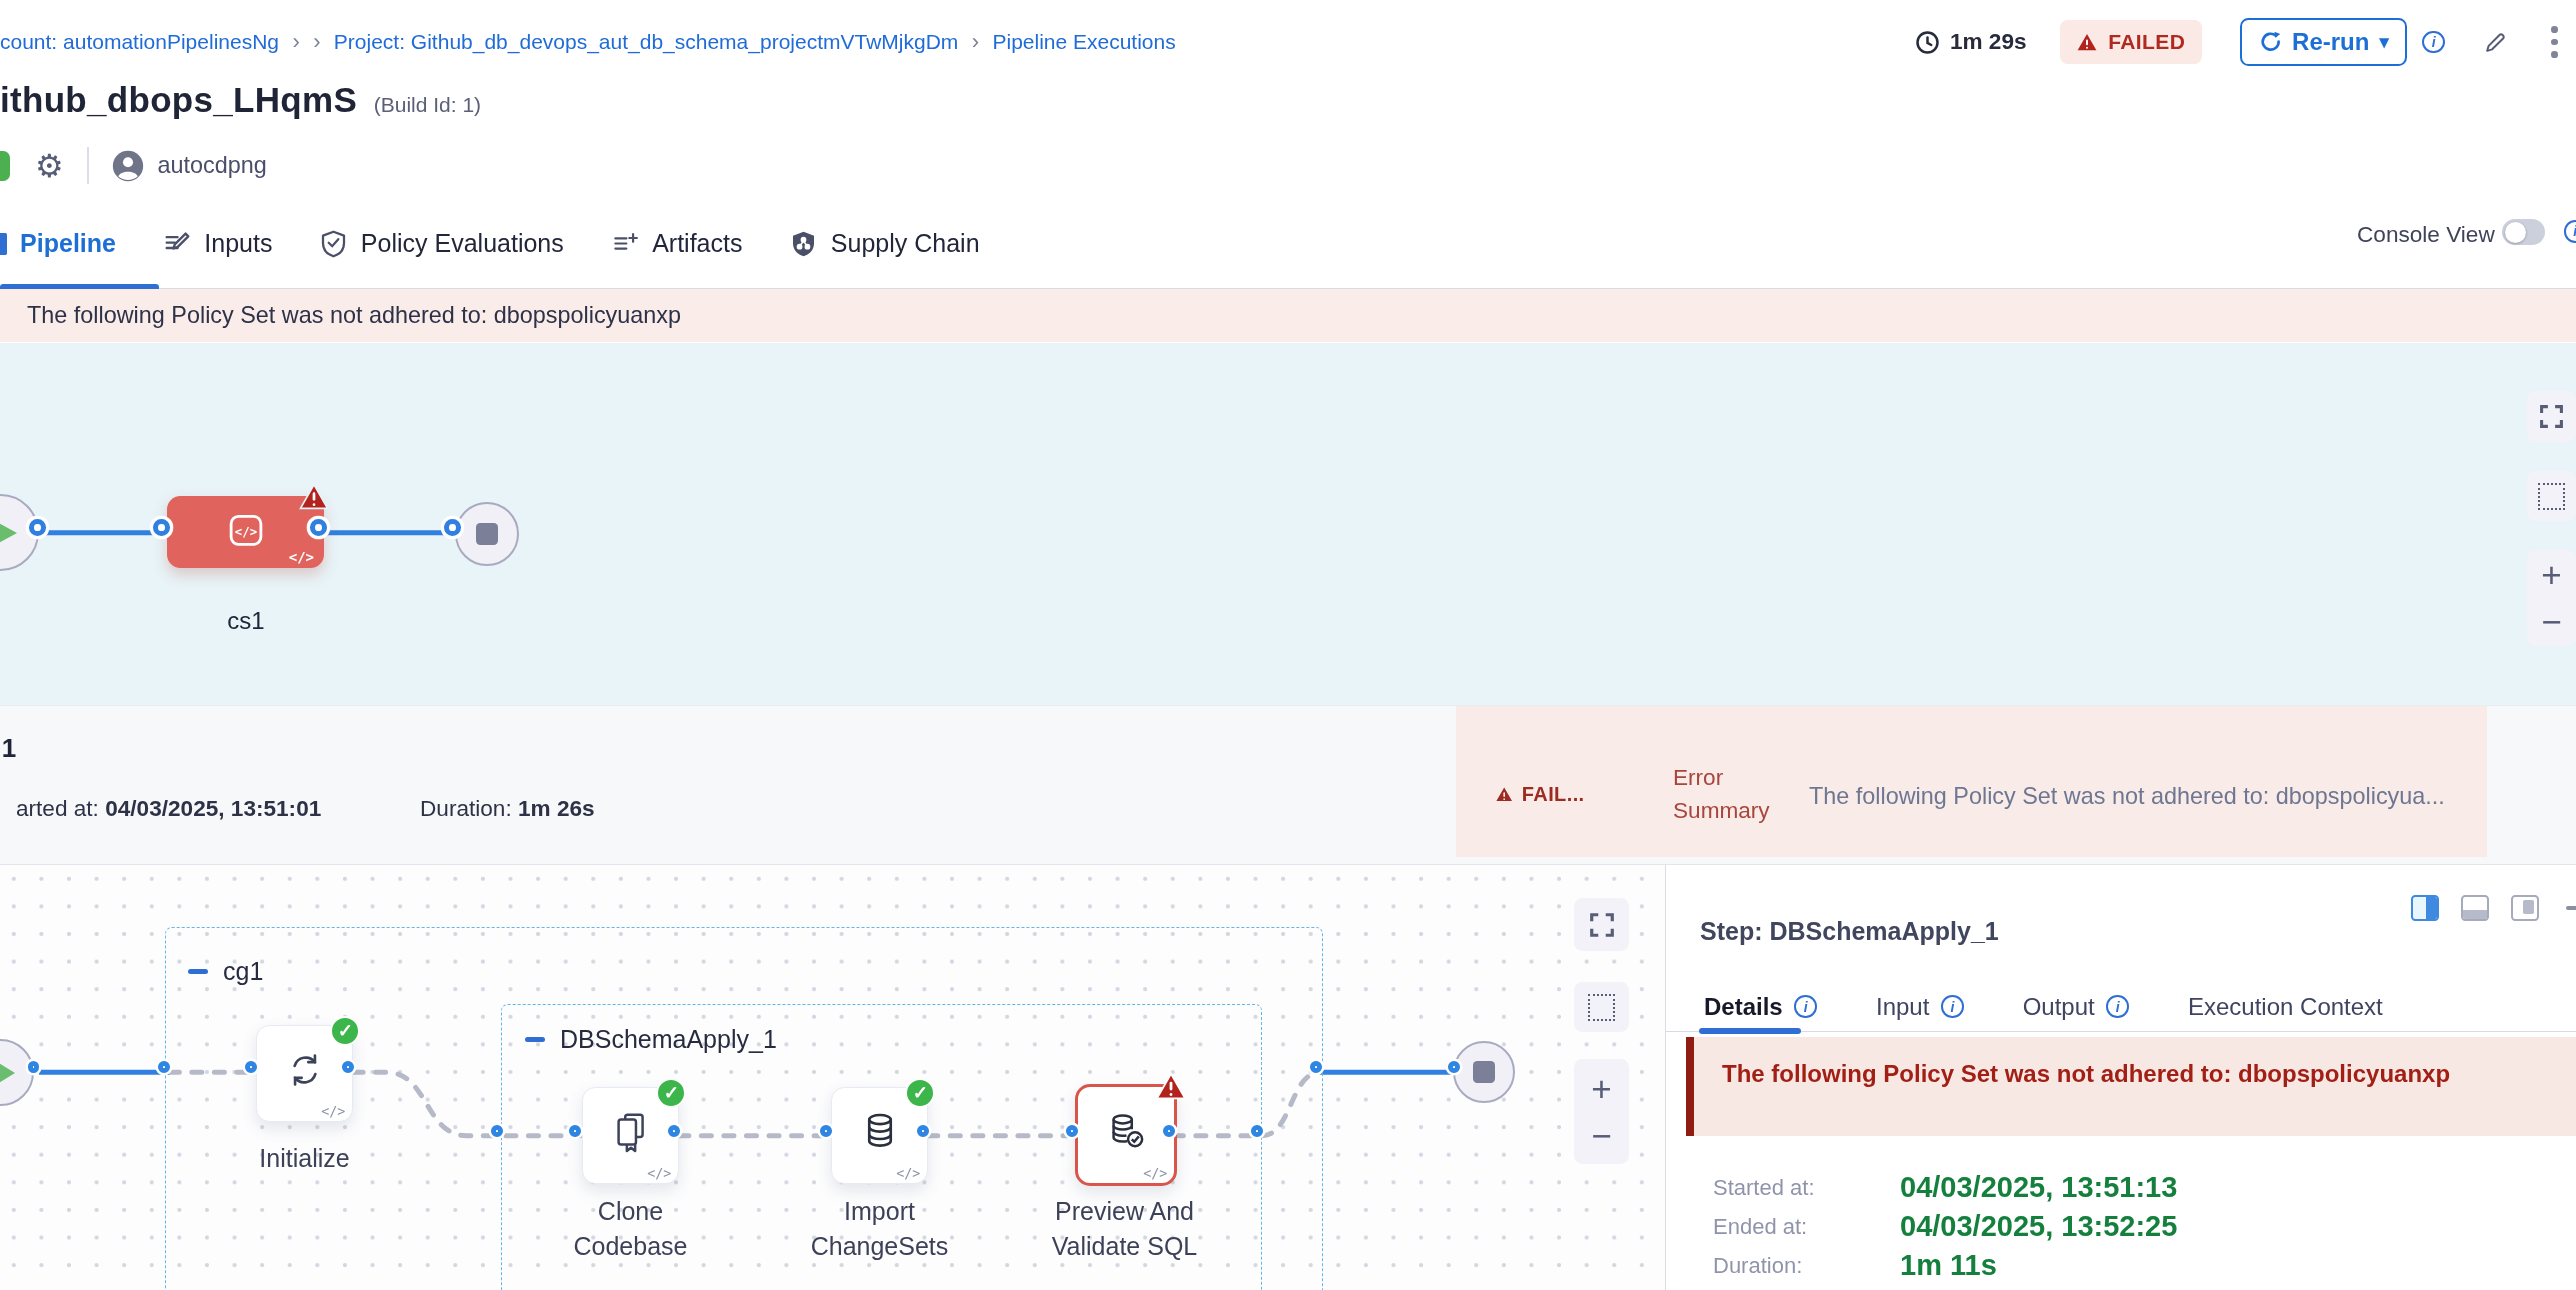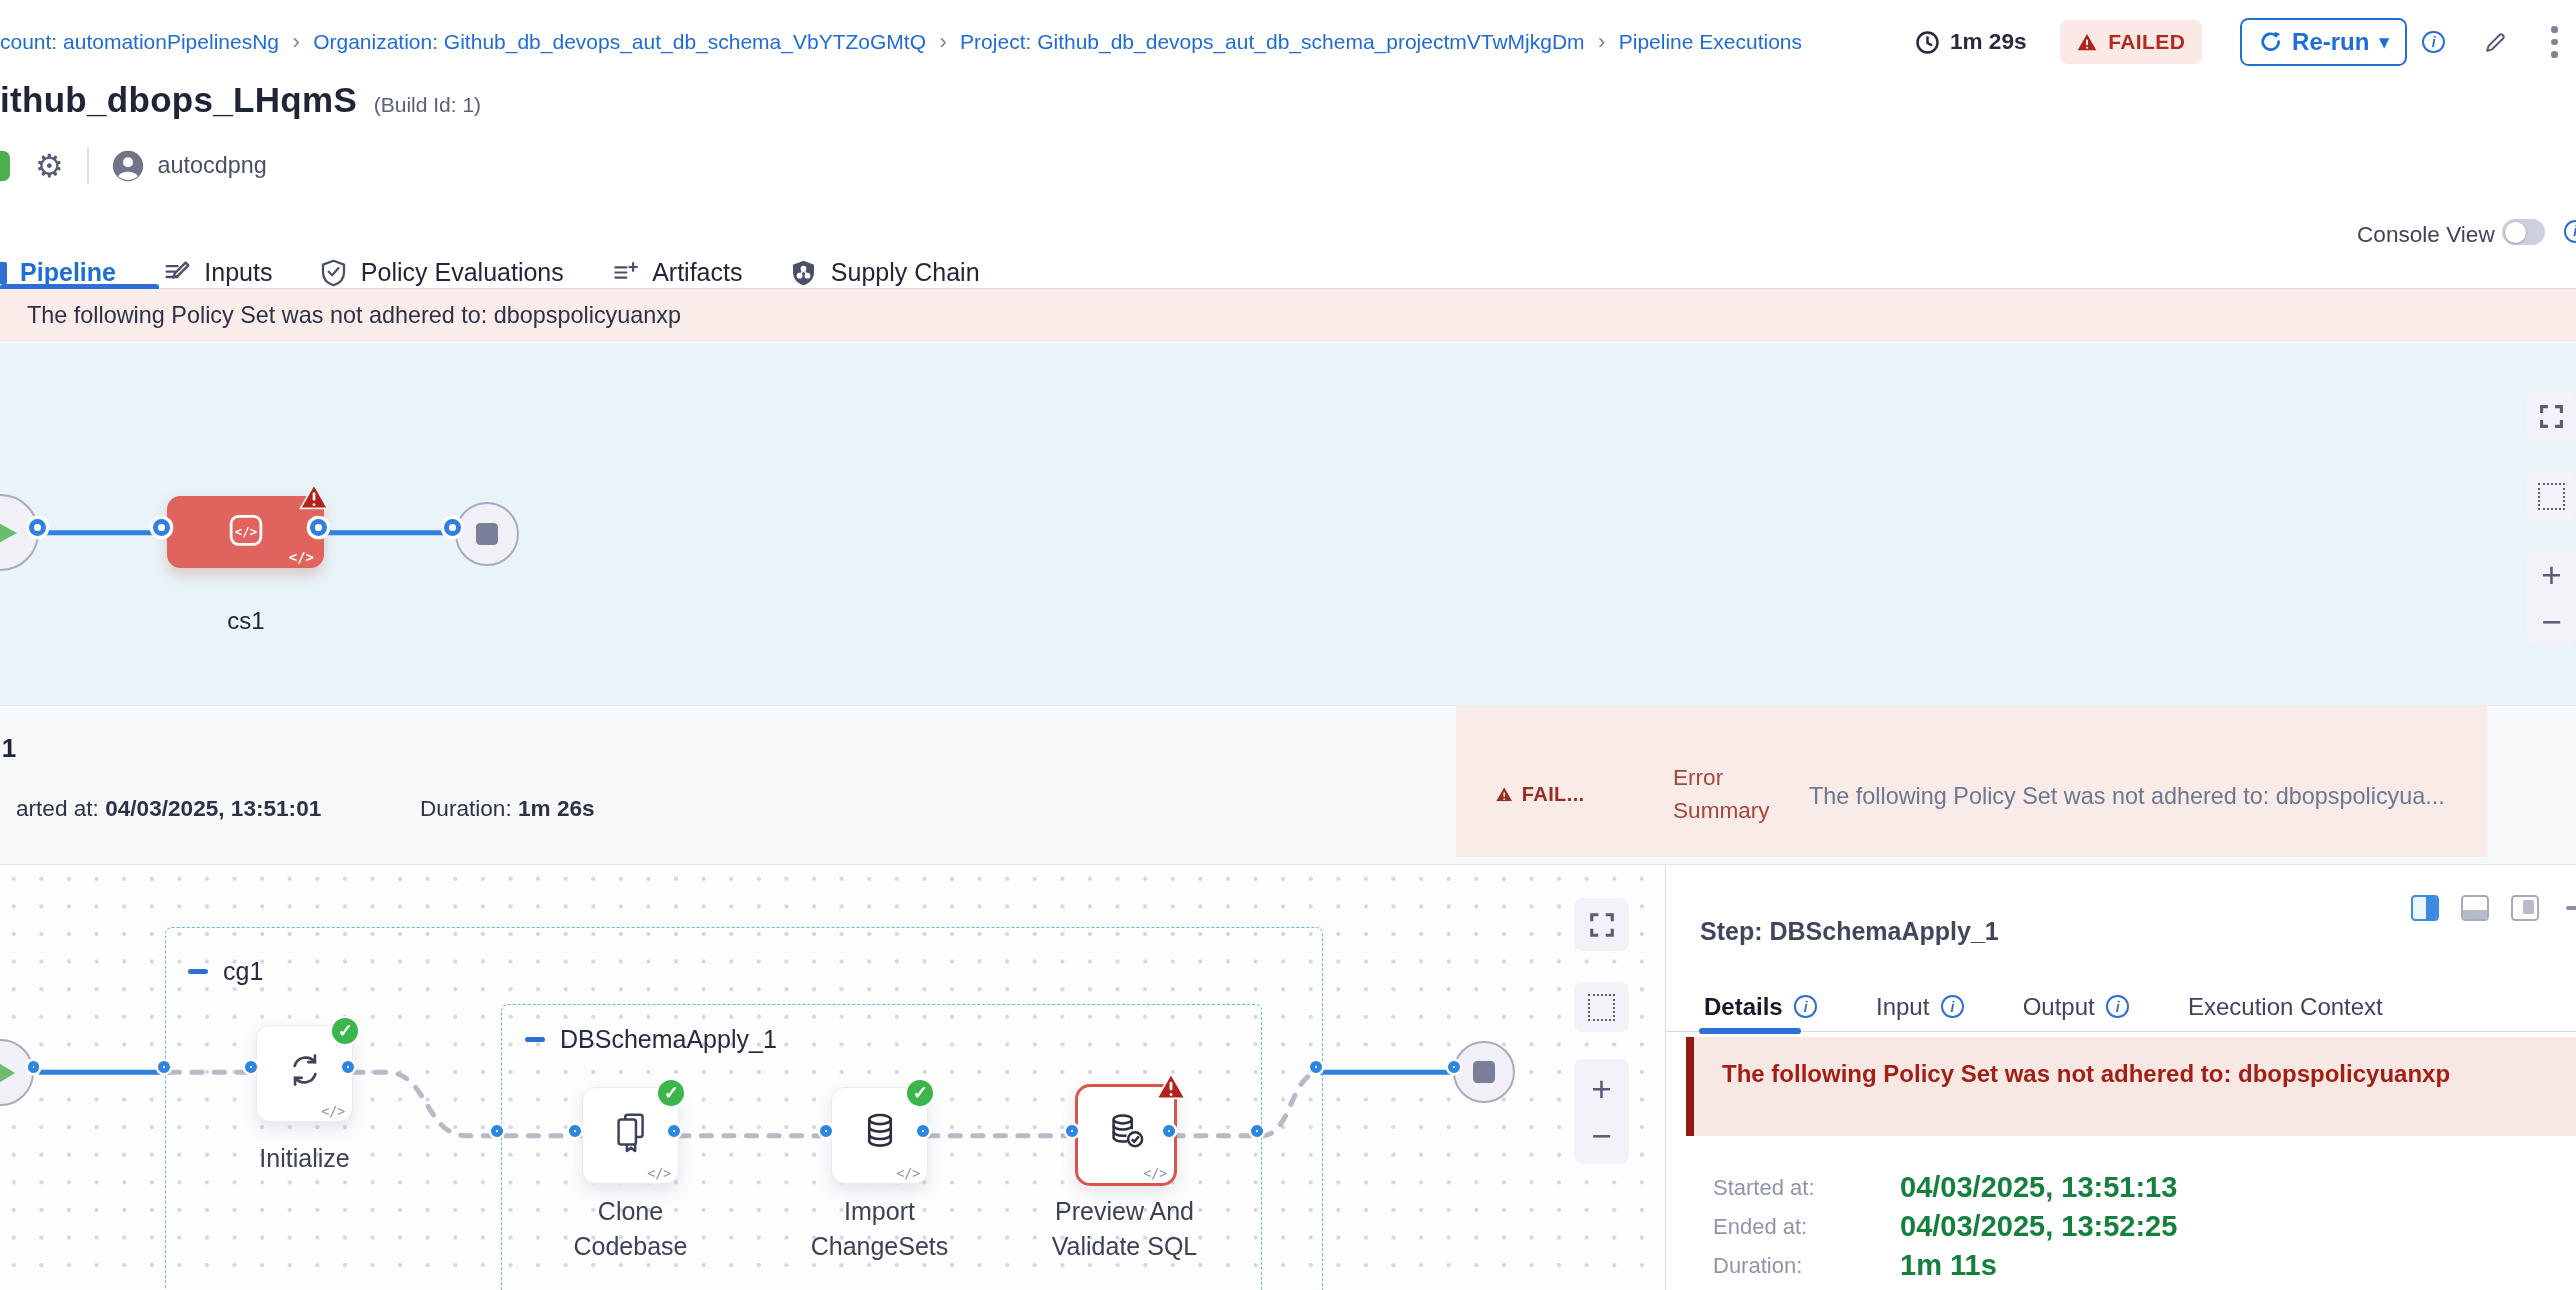--- a/index.html
+++ b/index.html
@@ -30,21 +30,21 @@
   .title-row h1 { font-size:35px; font-weight:bold; color:#1f2436; letter-spacing:0.3px; }
   .build-id { font-size:21px; color:#5b6078; }
   .meta-row { position:absolute; left:0; top:142px; height:47px; display:flex; align-items:center; }
   .green-sliver { width:10px; height:30px; background:#4caf50; border-radius:0 6.7px 6.7px 0; }
   .gear { margin-left:25px; font-size:32px; color:#575d76; line-height:1; cursor:pointer; }
   .meta-div { width:1.7px; height:37px; background:#dcdfe8; margin:0 23.4px; }
   .user-name { margin-left:13.4px; font-size:23.4px; color:#4a4f68; }
 
   
   .tabs { position:absolute; left:0; top:192px; width:2576px; height:97px; border-bottom:1.7px solid #d8dbe6; background:#fff; }
-  .tab-strip { position:absolute; left:0; top:0; height:95px; display:flex; align-items:flex-end; gap:48px; padding-top:8.4px; }
+  .tab-strip { position:absolute; left:0; top:0; height:95px; display:flex; align-items:center; gap:48px; padding-top:8.4px; }
   .tab { display:flex; align-items:center; gap:13.4px; font-size:25px; color:#22263a; cursor:pointer; white-space:nowrap; }
   .tab.active { color:#1d6fd6; font-weight:bold; }
   .tab-underline { position:absolute; left:0; bottom:-1.7px; width:159px; height:5.9px; background:#2f6fd3; border-radius:3.3px 3.3px 0 0; }
   .pipe-cut { width:8.4px; height:22px; background:#2f6fd3; border-radius:1.7px; margin-left:-1.7px; }
   .console-label { position:absolute; left:2357px; top:30px; font-size:22.6px; color:#3f4458; }
   .toggle { position:absolute; left:2502px; top:27px; width:43px; height:26px; background:#ccd0dc; border-radius:13.4px; cursor:pointer; }
   .toggle .knob { position:absolute; left:2.5px; top:2.5px; width:21px; height:21px; border-radius:50%; background:#fff;
                   box-shadow:0 0.8px 2.5px rgba(0,0,0,.3); }
   .console-info { position:absolute; left:2564px; top:28px; }
 
@@ -133,21 +133,20 @@
 </style>
 </head>
 <body>
 
 <div class="screen">
 
   <header class="topbar">
     <div class="crumbs">
       <span class="crumb">count: automationPipelinesNg</span>
       <span class="crumb-sep">›</span>
-      <span class="crumb">Organization: Github_db_devops_aut_db_schema_VbYTZoGMtQ</span>
       <span class="crumb-sep">›</span>
       <span class="crumb">Project: Github_db_devops_aut_db_schema_projectmVTwMjkgDm</span>
       <span class="crumb-sep">›</span>
       <span class="crumb">Pipeline Executions</span>
     </div>
     <div class="top-right">
       <div class="elapsed">
         <svg width="25" height="25" viewBox="0 0 30 30">
           <circle cx="15" cy="15" r="12" fill="none" stroke="#272b3c" stroke-width="3"></circle>
           <path d="M15 9 v6.5 l4.5 2.5" fill="none" stroke="#272b3c" stroke-width="3" stroke-linecap="round"></path>

